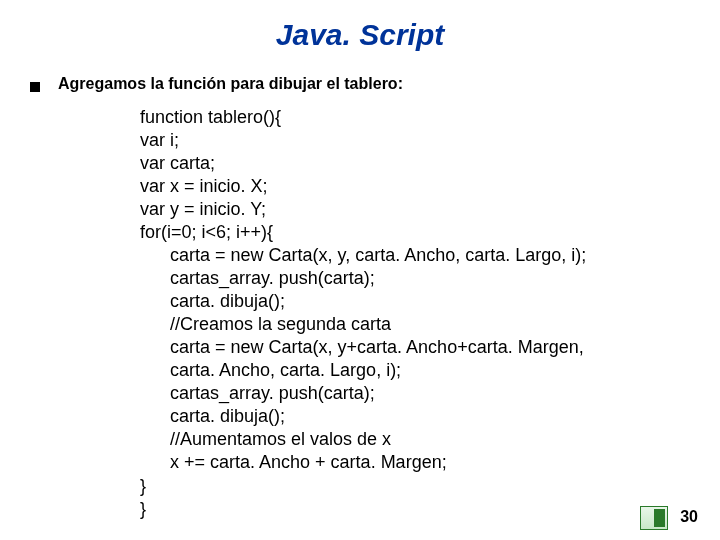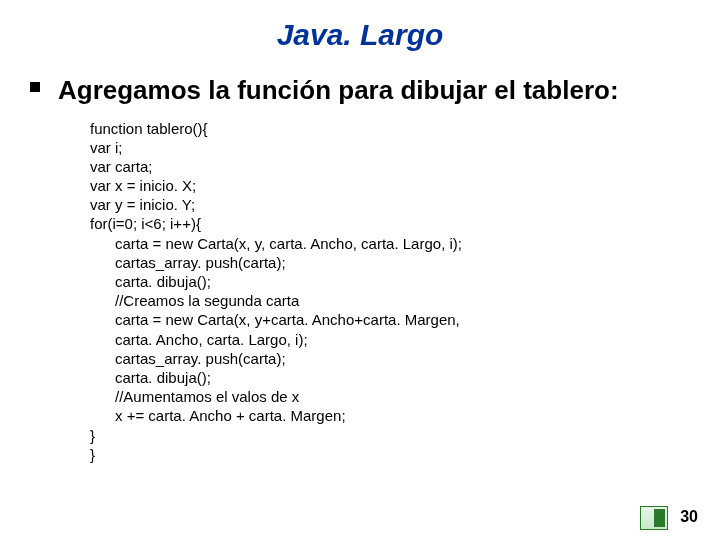--- a/index.html
+++ b/index.html
@@ -34,28 +34,28 @@
   }
   .bullet {
     width: 10px;
     height: 10px;
     background: #000;
     flex: 0 0 auto;
     margin-top: 8px;
     margin-right: 18px;
   }
   .bullet-text {
-    font-size: 26px;
+    font-size: 16px;
     font-weight: bold;
     color: #000;
     line-height: 1.25;
   }
   .code-block {
-    margin-left: 60px;
-    font-size: 15px;
+    margin-left: 110px;
+    font-size: 18px;
     line-height: 1.28;
     color: #000;
     font-family: Arial, Helvetica, sans-serif;
     white-space: pre;
   }
   .page-number {
     position: absolute;
     right: 22px;
     bottom: 14px;
     font-size: 16px;
@@ -79,21 +79,21 @@
     top: 2px;
     bottom: 2px;
     width: 11px;
     background: #2a7a2a;
   }
 </style>
 </head>
 <body>
 
 <div class="slide">
-  <h1 class="title">Java. Largo</h1>
+  <h1 class="title">Java. Script</h1>
 
   <div class="bullet-row">
     <div class="bullet"></div>
     <div class="bullet-text">Agregamos la función para dibujar el tablero:</div>
   </div>
 
   <div class="code-block">function tablero(){
 var i;
 var carta;
 var x = inicio. X;

